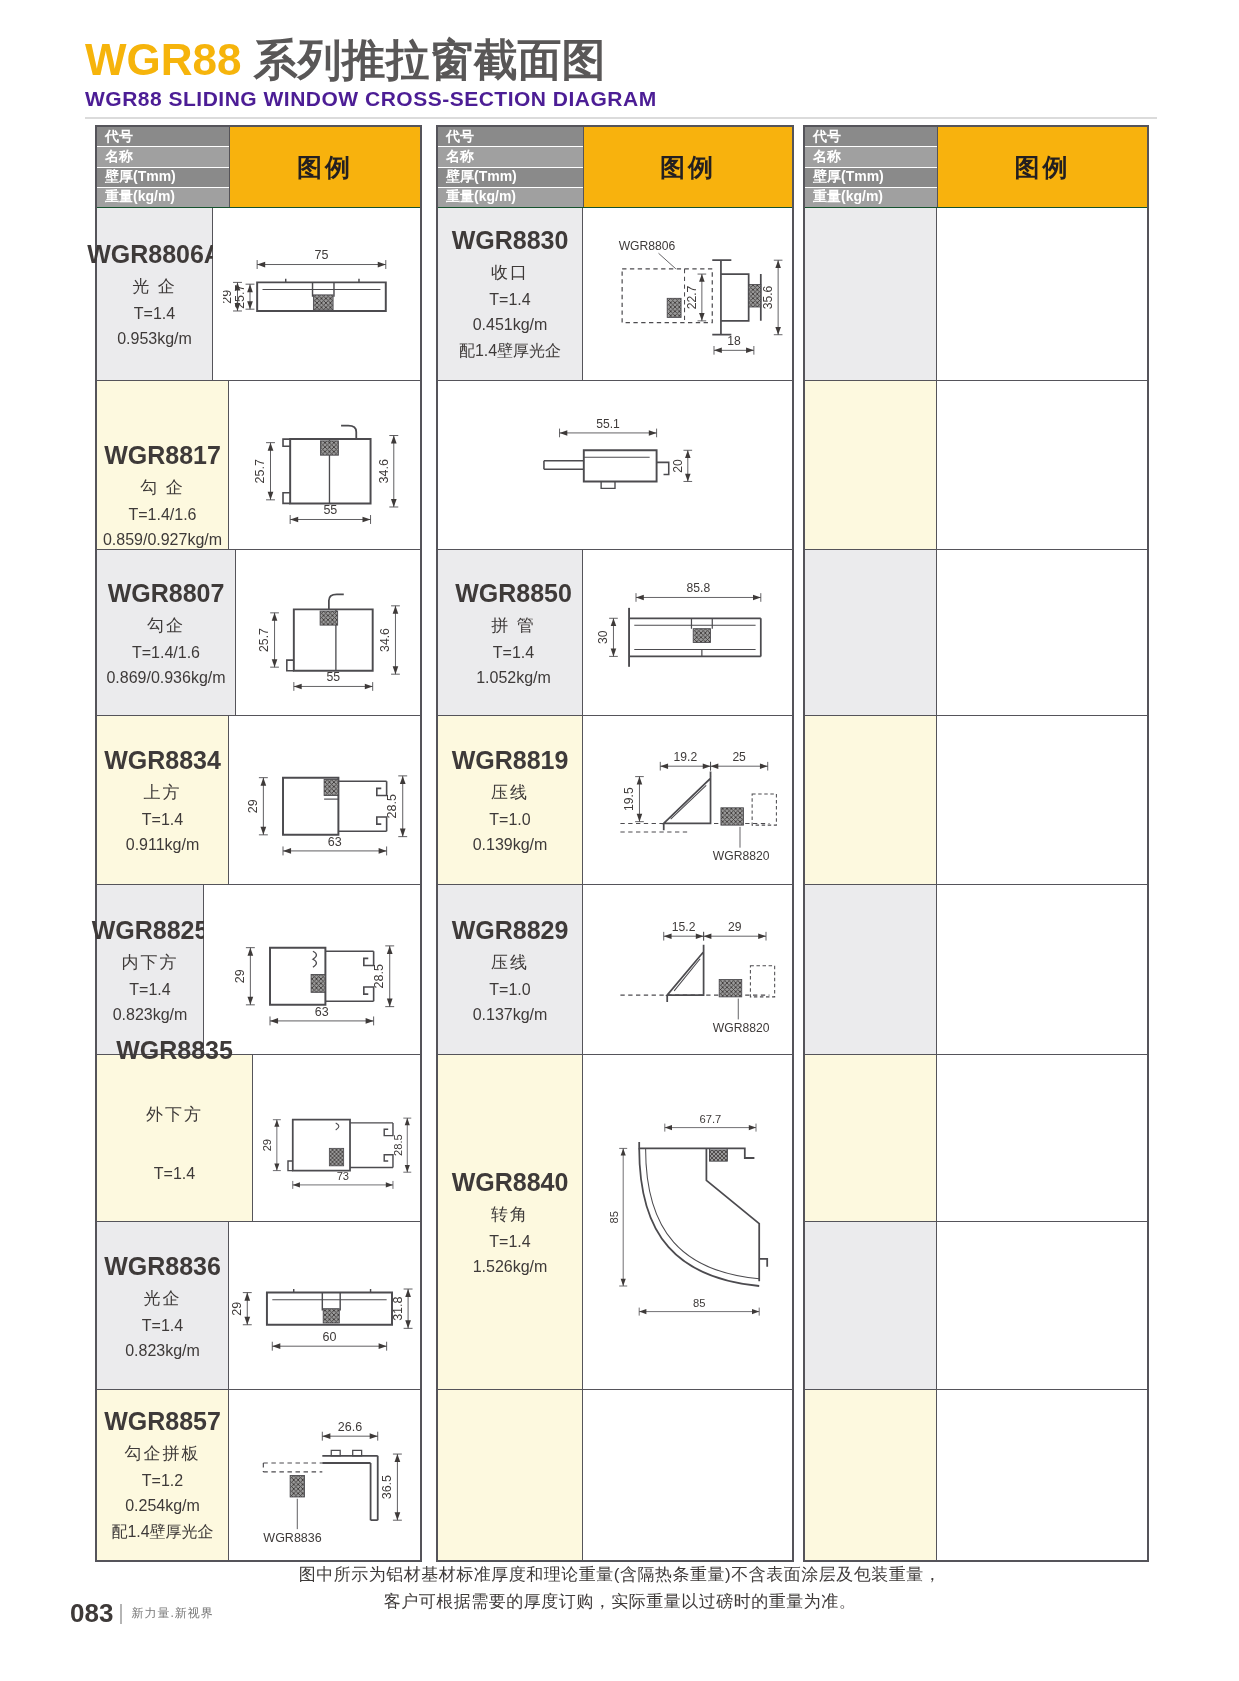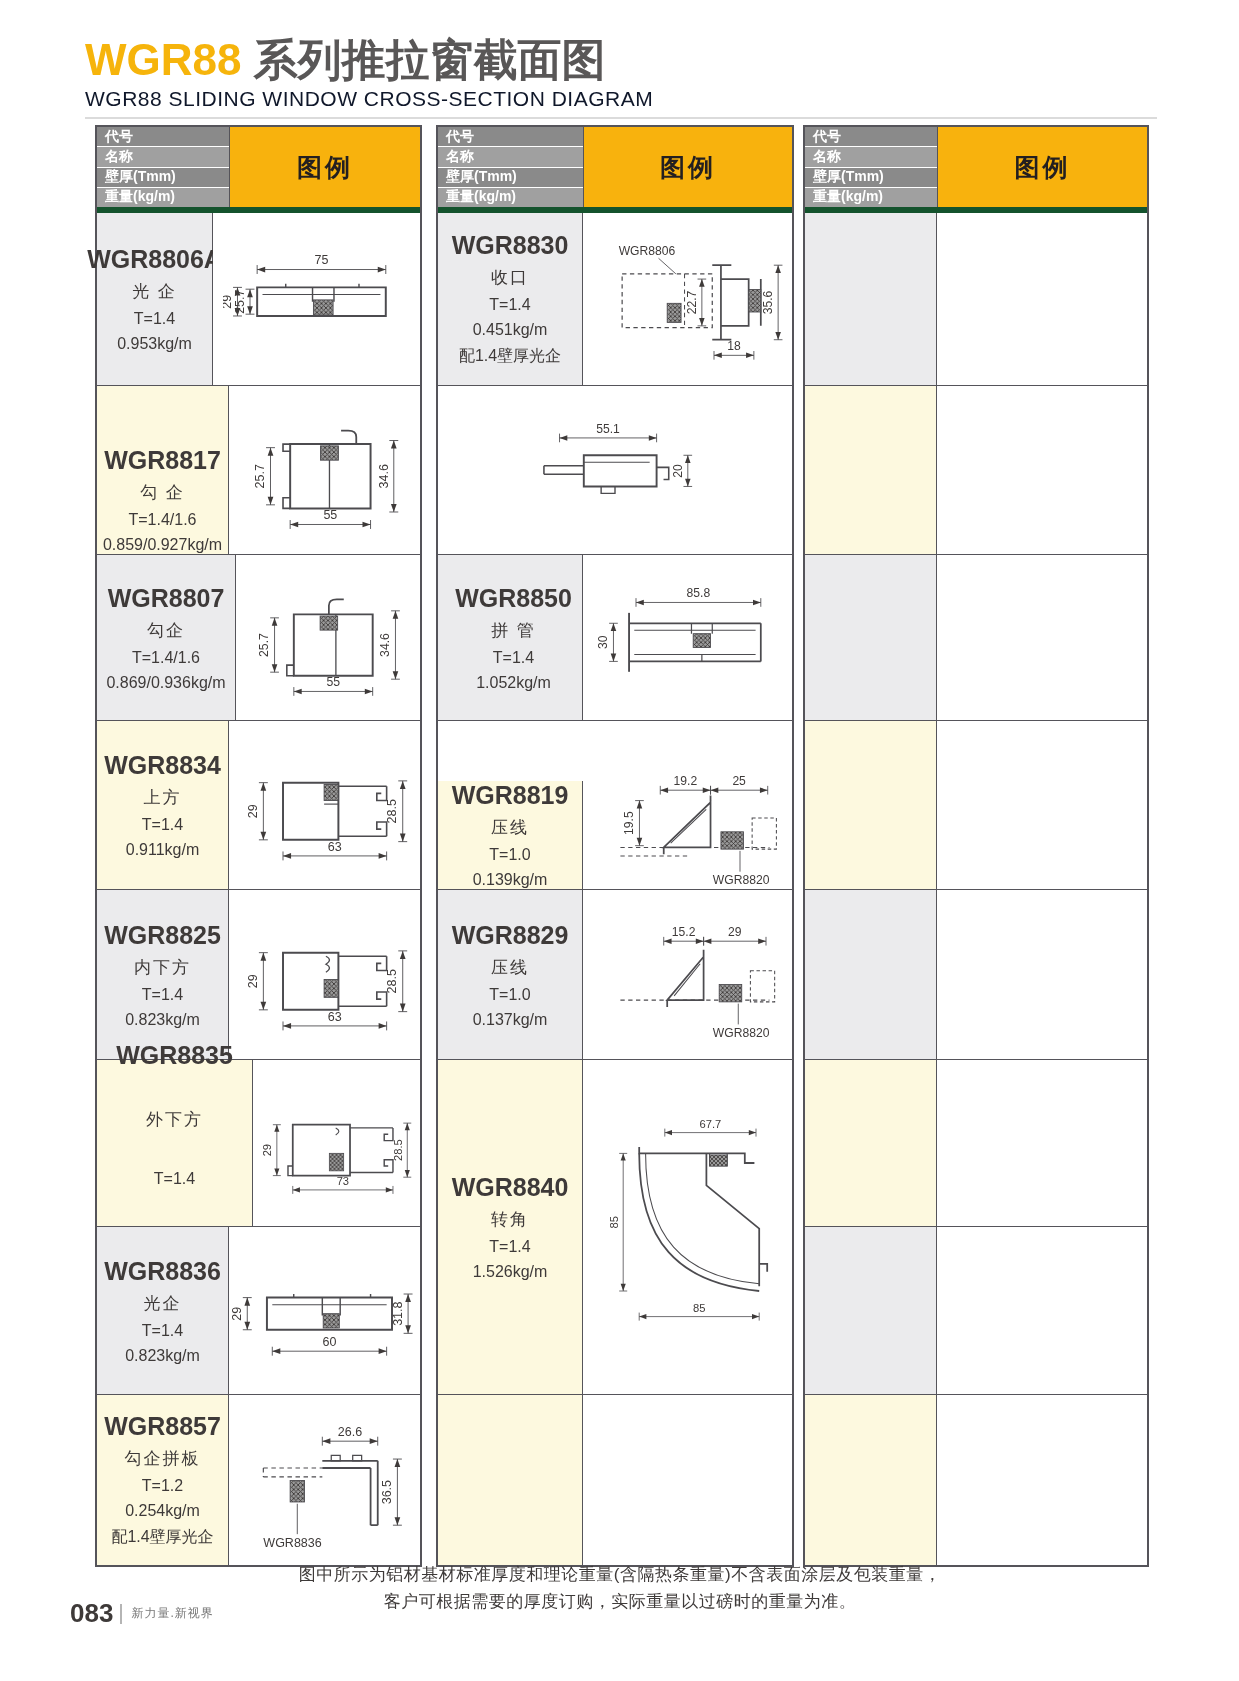--- a/index.html
+++ b/index.html
@@ -2,24 +2,24 @@
 <html><head>
 <meta charset="utf-8">
 <style>
   html,body{margin:0;padding:0;background:#fff;}
   .page{position:relative;width:1239px;height:1681px;background:#fff;overflow:hidden;
         font-family:"Liberation Sans","DejaVu Sans",sans-serif;}
   .title-block{position:absolute;left:85px;top:36px;}
   .title-line{font-size:44px;font-weight:bold;line-height:48px;white-space:nowrap;}
   .title-code{color:#F6B40B;}
   .title-zh{color:#595757;margin-left:12px;}
-  .subtitle{font-size:21px;font-weight:normal;color:#0f172a;margin-top:3px;letter-spacing:.5px;}
+  .subtitle{font-size:21px;font-weight:bold;color:#4c1d95;margin-top:3px;letter-spacing:.5px;}
   .top-rule{position:absolute;left:85px;top:117px;width:1072px;height:2px;background:#DBDBDB;}
   .cat-table{position:absolute;top:125px;border:2px solid #55545A;box-sizing:content-box;background:#fff;}
-  .thead{display:flex;height:80px;border-bottom:6px solid #14532d;text-align:right;}
+  .thead{display:flex;height:80px;border-bottom:1px solid #14532d;text-align:right;}
   .hlabels{display:flex;flex-direction:column;}
   .hlabel{flex:1;color:#fff;font-weight:bold;font-size:14px;padding-left:8px;
           border-bottom:1px solid #fff;box-sizing:border-box;display:flex;align-items:center;}
   .hlabel:last-child{border-bottom:none;}
   .hl-dark{background:#8A8A8A;}
   .hl-light{background:#A0A0A0;}
   .hlegend{flex:1;background:#F8B20D;display:flex;align-items:center;justify-content:center;
            font-size:25px;font-weight:bold;color:#231F20;border-left:1px solid #55545A;letter-spacing:3px;}
   .trow{display:flex;border-bottom:1px solid #55545A;box-sizing:border-box;}
   .trow:last-child{border-bottom:none;}
@@ -183,21 +183,21 @@
               <polygon points="192,116 188.8,107 195.2,107" fill="#3E3A39"></polygon>
               <text x="185" y="82" text-anchor="middle" transform="rotate(-90 185 82)">28.5</text>
               <path d="M58,127 V137 M174,127 V137 M58,132 H174" fill="none" stroke="#4C4B4F" stroke-width="1"></path>
               <polygon points="58,132 67,128.8 67,135.2" fill="#3E3A39"></polygon>
               <polygon points="174,132 165,128.8 165,135.2" fill="#3E3A39"></polygon>
               <text x="116" y="126" text-anchor="middle">63</text>
             </svg>
           </div>
         </div>
         <div class="trow" style="height: 170px;">
-          <div class="tinfo bg-g" style="width: 132px;">
+          <div class="tinfo bg-g" style="width: 107px;">
             <div class="p-code">WGR8825</div>
             <div class="p-name">内下方</div>
             <div class="p-thick">T=1.4</div>
             <div class="p-weight">0.823kg/m</div>
           </div>
           <div class="tdiag">
             <svg viewBox="0 0 210 150" width="188" height="134">
               <path d="M58,50 H120 V114 H58 Z" fill="none" stroke="#4C4B4F" stroke-width="2.2"></path>
               <path d="M120,54 H174 M120,110 H174" fill="none" stroke="#4C4B4F" stroke-width="1.8"></path>
               <path d="M174,54 v16 h-11 v-8 h5 M174,110 v-16 h-11 v8 h5" fill="none" stroke="#4C4B4F" stroke-width="1.8"></path>
@@ -384,21 +384,21 @@
               <polygon points="60,34 69,30.8 69,37.2" fill="#3E3A39"></polygon>
               <polygon points="204,34 195,30.8 195,37.2" fill="#3E3A39"></polygon>
               <text x="132" y="28" text-anchor="middle">85.8</text>
               <path d="M29,58 H39 M29,102 H39 M34,58 V102" fill="none" stroke="#4C4B4F" stroke-width="1"></path>
               <polygon points="34,58 30.8,67 37.2,67" fill="#3E3A39"></polygon>
               <polygon points="34,102 30.8,93 37.2,93" fill="#3E3A39"></polygon>
               <text x="27" y="80" text-anchor="middle" transform="rotate(-90 27 80)">30</text>
             </svg>
           </div>
         </div>
-        <div class="trow" style="height: 169px; align-items: flex-end;">
+        <div class="trow" style="height: 169px;">
           <div class="tinfo bg-c" style="width: 145px;">
             <div class="p-code">WGR8819</div>
             <div class="p-name">压线</div>
             <div class="p-thick">T=1.0</div>
             <div class="p-weight">0.139kg/m</div>
           </div>
           <div class="tdiag">
             <svg viewBox="0 0 240 150" width="208" height="130">
               <path d="M42,102 H214" fill="none" stroke="#4C4B4F" stroke-width="1.2" stroke-dasharray="5,4"></path>
               <path d="M42,112 H120" fill="none" stroke="#4C4B4F" stroke-width="1.2" stroke-dasharray="5,4"></path>

